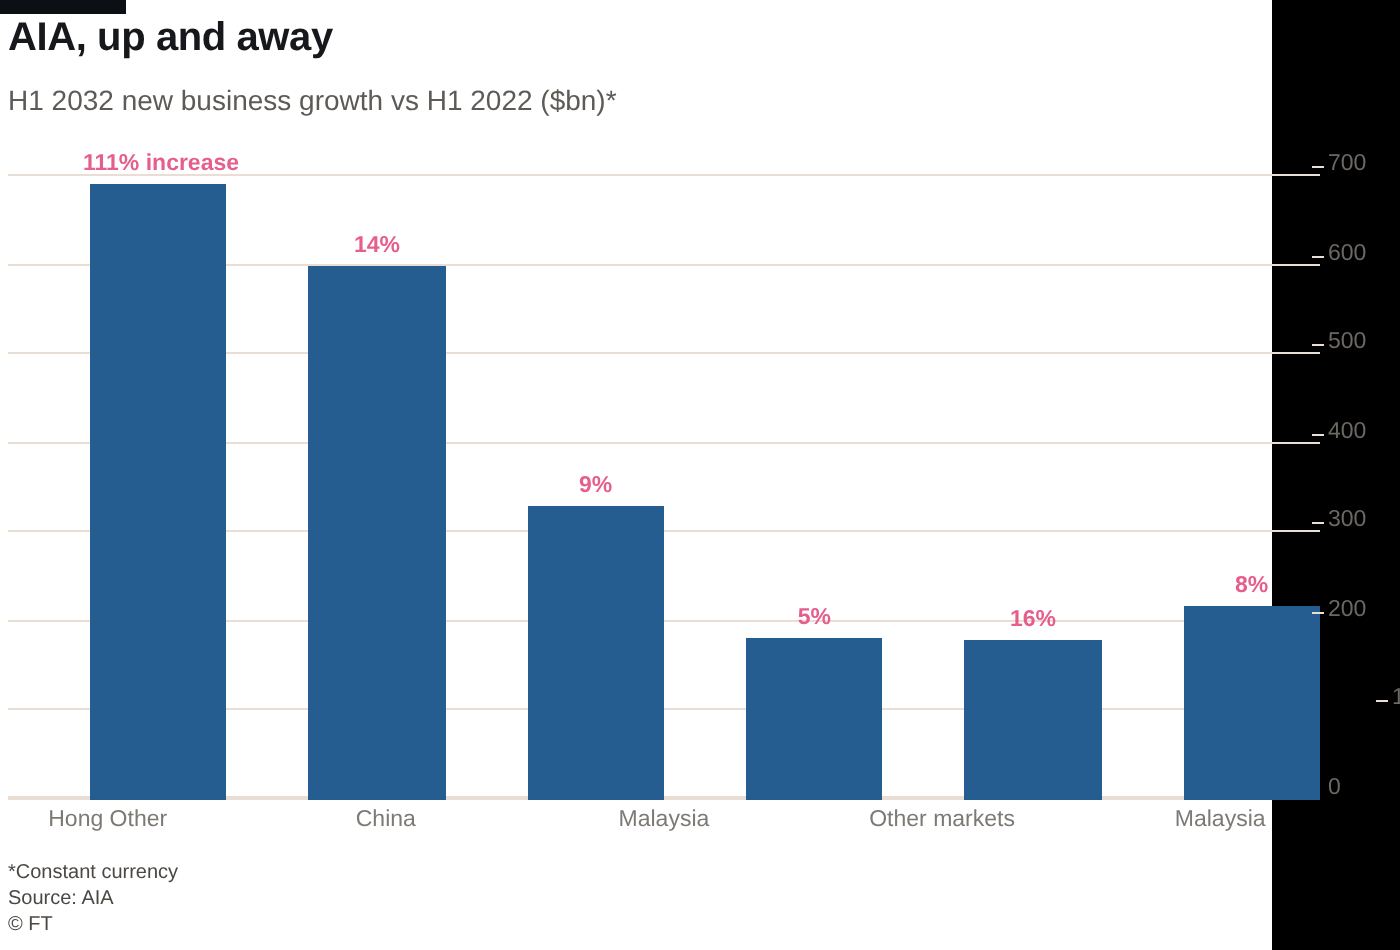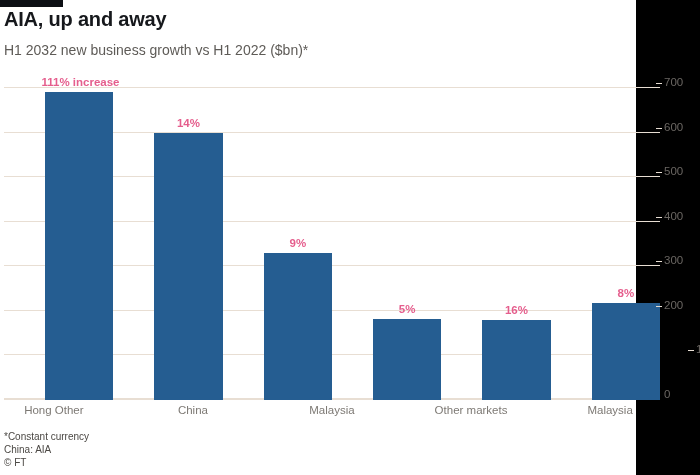--- a/index.html
+++ b/index.html
@@ -248,17 +248,17 @@
   <div class="x-axis">
       <div class="x-label">Hong Other</div>
       <div class="x-label">China</div>
       <div class="x-label">Malaysia</div>
       <div class="x-label">Other markets</div>
       <div class="x-label">Malaysia</div>
     </div>
 
   <div class="footer">
     <div class="footnote">*Constant currency</div>
-    <div class="source">China: AIA</div>
+    <div class="source">Source: AIA</div>
     <div class="copyright">© FT</div>
   </div>
 
 </div>
 
 </body></html>

